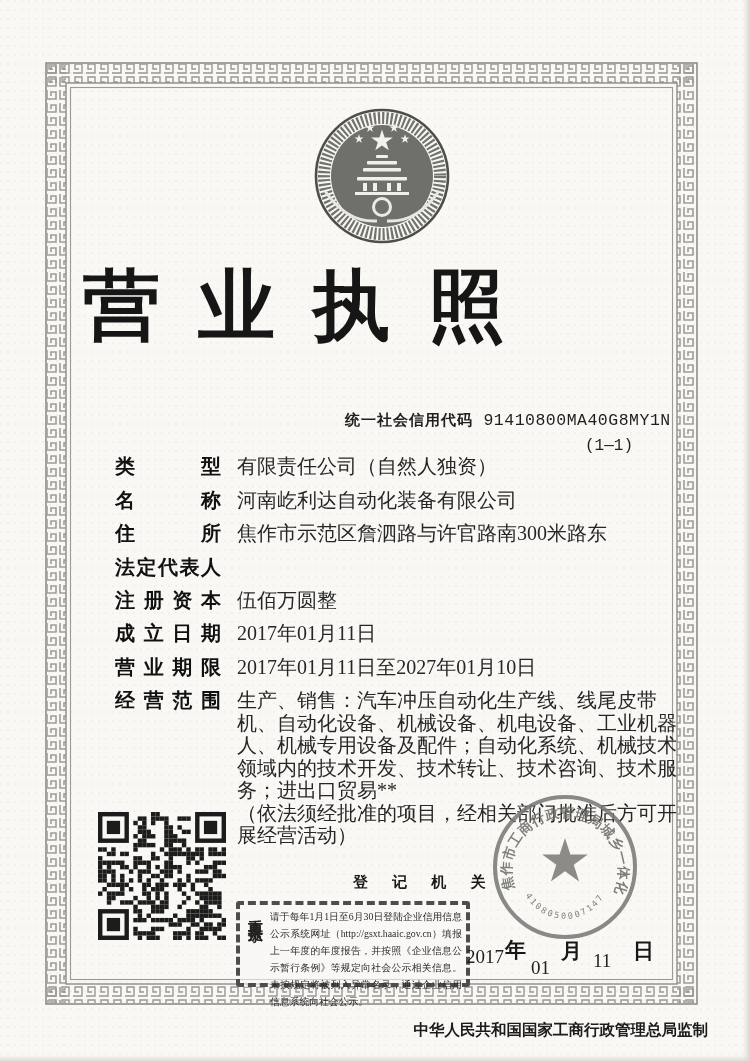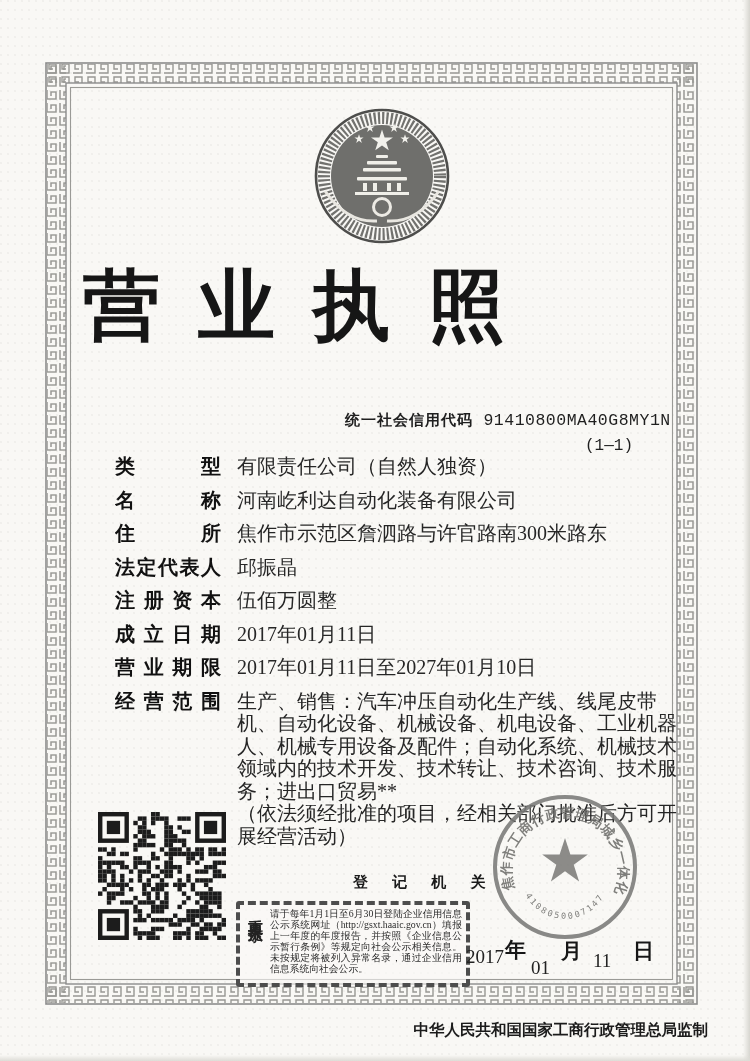--- a/index.html
+++ b/index.html
@@ -52,21 +52,21 @@
     position:absolute;left:236px;top:901px;width:218px;height:72px;
     border:4px dashed #4d4d4d;border-radius:3px;
     display:flex;align-items:stretch;padding:3px 4px;background:rgba(250,249,246,.6);
   }
   .notice-head{
     writing-mode:vertical-rl;text-orientation:upright;
     font-size:15px;font-weight:900;letter-spacing:3px;color:#222;
     flex:0 0 22px;display:flex;align-items:center;margin-right:4px;
   }
   .notice-text{
-    flex:1;font-size:9.8px;line-height:11px;color:#2a2a2a;
+    flex:1;font-size:9.8px;line-height:17px;color:#2a2a2a;
     font-family:"Liberation Serif", serif;text-align:justify;
   }
   .seal{position:absolute;left:488px;top:790px;}
   .date-row{position:absolute;left:0;top:0;width:662px;height:1061px;pointer-events:none;}
   .d{position:absolute;font-family:"Liberation Serif", serif;font-size:19px;color:#222;}
   .du{position:absolute;font-size:21px;font-weight:900;color:#161616;font-family:"Liberation Sans",sans-serif;}
   .footer-left{position:absolute;left:40px;top:1020px;font-size:15px;color:#222;white-space:nowrap;}
   .footer-left .url{font-family:"Liberation Serif", serif;margin-left:4px;}
   .footer-right{position:absolute;right:42px;top:1020px;font-size:15.5px;font-weight:800;color:#1b1b1b;white-space:nowrap;}
 </style>
@@ -134,21 +134,20 @@
     <div class="frow">
       <span class="flabel">名称</span>
       <span class="fvalue">河南屹利达自动化装备有限公司</span>
     </div>
     <div class="frow">
       <span class="flabel">住所</span>
       <span class="fvalue">焦作市示范区詹泗路与许官路南300米路东</span>
     </div>
     <div class="frow">
       <span class="flabel">法定代表人</span>
-      <span class="fvalue">邱振晶</span>
     </div>
     <div class="frow">
       <span class="flabel">注册资本</span>
       <span class="fvalue">伍佰万圆整</span>
     </div>
     <div class="frow">
       <span class="flabel">成立日期</span>
       <span class="fvalue">2017年01月11日</span>
     </div>
     <div class="frow">

